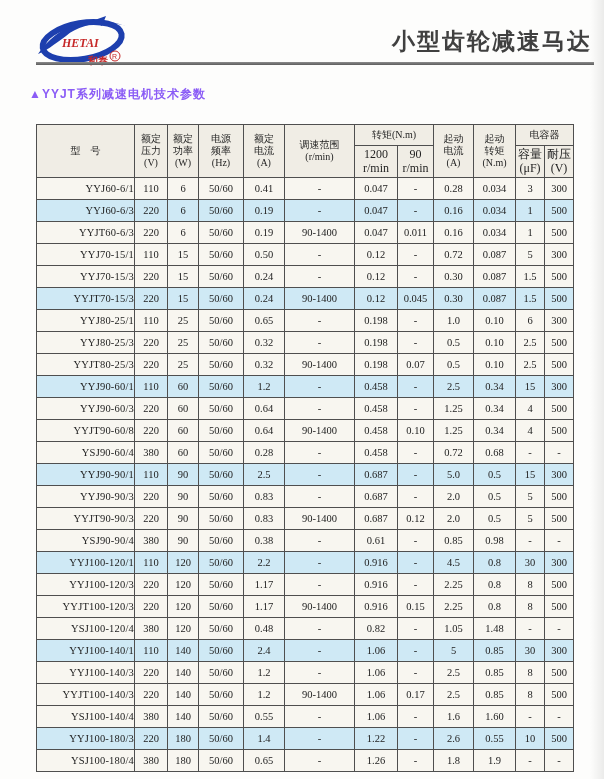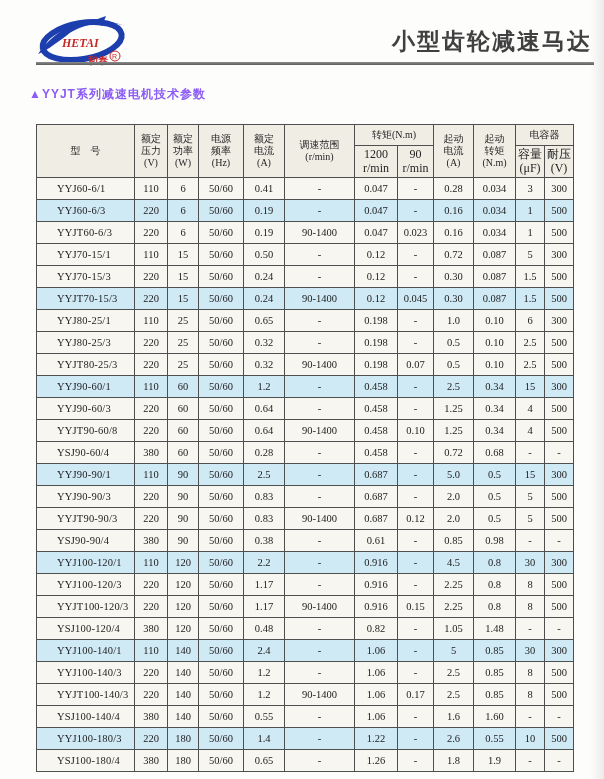--- a/index.html
+++ b/index.html
@@ -52,21 +52,21 @@
     padding: 1px 0;
   }
   table.spec th.group { height: 21px; margin-left: 44px; }
   table.spec th.sub { height: 27px; font-size: 12px; margin-top: 15px; }
   table.spec td {
     background: #f8f6f0;
     font-size: 10.5px; height: 22px; color: #222;
   }
   table.spec tr.hl td { background: #cfe9f5; }
   table.spec td.model {
-    text-align: left; padding-left: 20px; letter-spacing: 0.2px;
+    text-align: right; padding-left: 20px; letter-spacing: 0.2px;
   }
 </style>
 </head>
 <body>
 
 <div class="page-edge"></div>
 
 <div class="brand">
   <svg width="120" height="52" viewBox="0 0 120 52">
     <g transform="rotate(-10 50 26)">
@@ -167,21 +167,21 @@
         <td>500</td>
       </tr>
       <tr>
         <td class="model">YYJT60-6/3</td>
         <td>220</td>
         <td>6</td>
         <td>50/60</td>
         <td>0.19</td>
         <td>90-1400</td>
         <td>0.047</td>
-        <td>0.023</td>
+        <td>0.011</td>
         <td>0.16</td>
         <td>0.034</td>
         <td>1</td>
         <td>500</td>
       </tr>
       <tr>
         <td class="model">YYJ70-15/1</td>
         <td>110</td>
         <td>15</td>
         <td>50/60</td>

